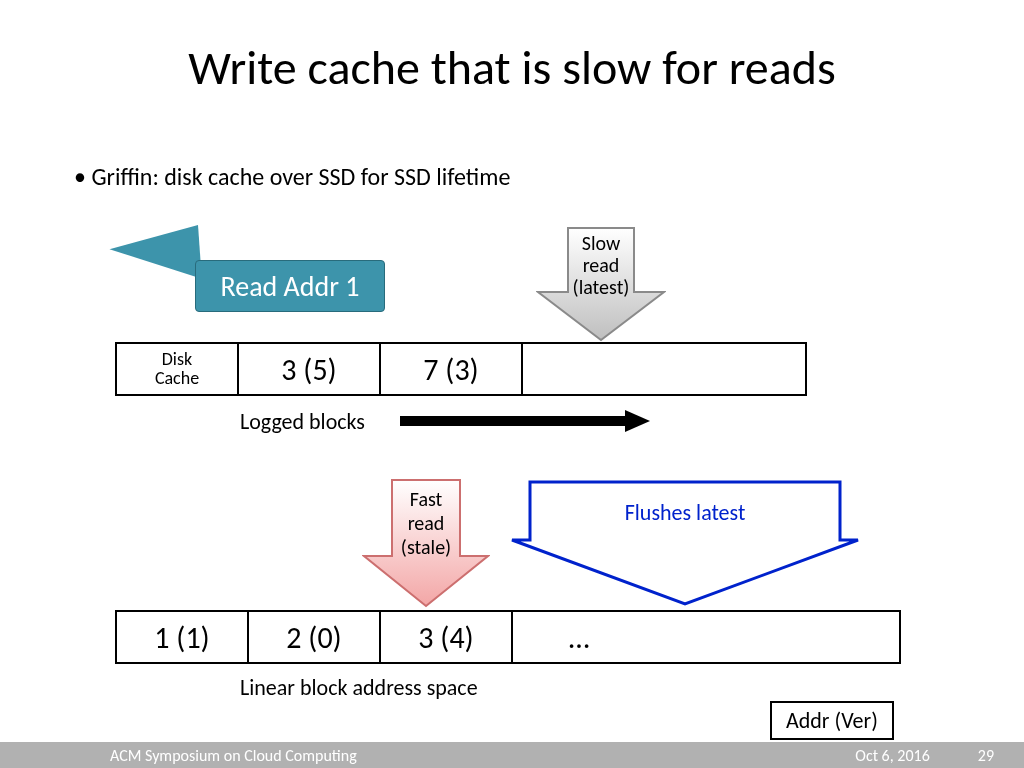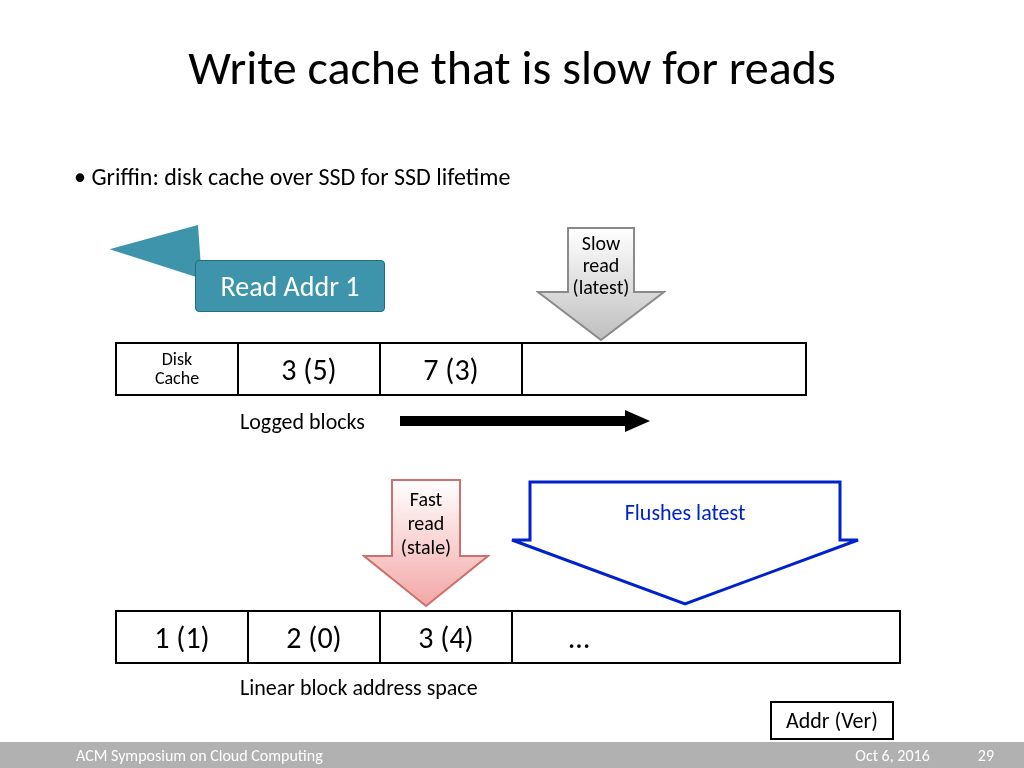--- a/index.html
+++ b/index.html
@@ -87,21 +87,21 @@
     font-size: 22px;
     margin-top: 21px;
   }
 
   
   .footer {
     position: absolute; bottom: 0; left: 0; width: 100%; height: 26px;
     background: #b1b1b1; color: #fff;
     font-size: 16px;
     display: flex; align-items: center; justify-content: space-between;
-    padding: 0 30px 0 76px;
+    padding: 0 30px 0 110px;
   }
   .footer .right { display: flex; gap: 48px; }
 </style>
 </head>
 <body>
 
 <div class="title">Write cache that is slow for reads</div>
 <div class="bullet">Griffin: disk cache over SSD for SSD lifetime</div>
 
 <div class="callout-tail"></div>

